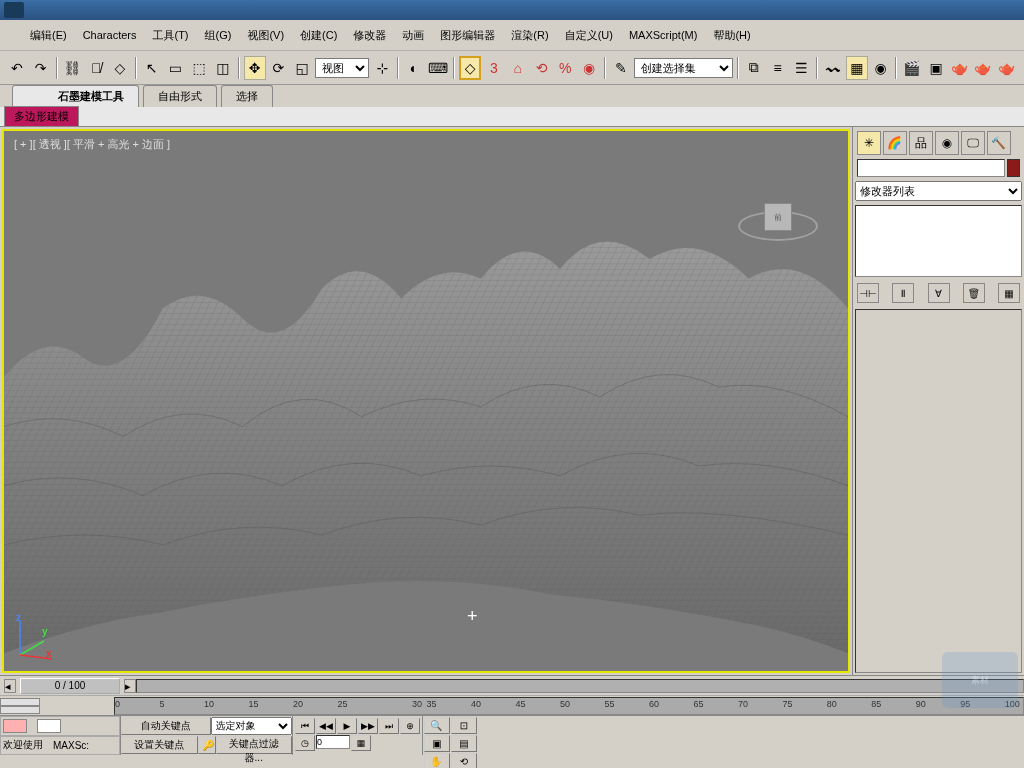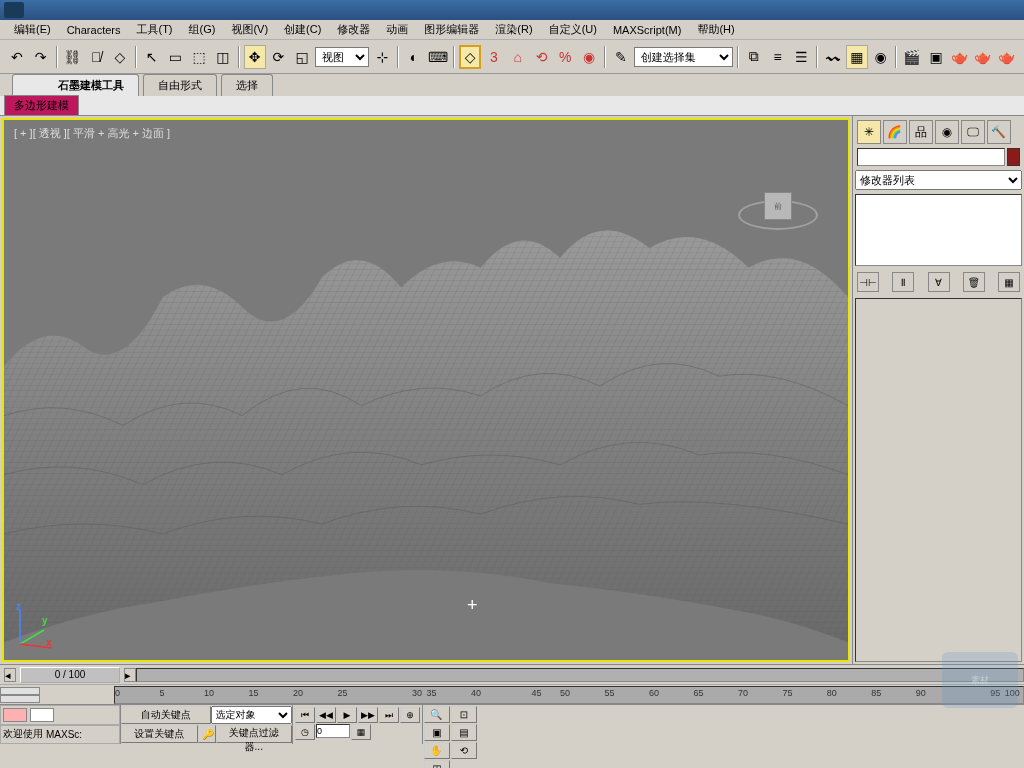--- a/index.html
+++ b/index.html
@@ -1,21 +1,21 @@
 <!DOCTYPE html>
 <html><head>
 <meta charset="utf-8">
 <style>
 * { margin: 0; padding: 0; box-sizing: border-box; font-family: "Microsoft YaHei", Arial, sans-serif; }
 body { width: 1024px; height: 768px; background: #d4d0c8; overflow: hidden; font-size: 11px; position: relative; }
 
 .titlebar { height: 20px; background: linear-gradient(#3a6ea5, #2a5080); display: flex; align-items: center; }
 .titlebar .logo { width: 20px; height: 16px; background: #1a3a5a; margin: 0 4px; border-radius: 2px; }
 
-.menubar { height: 20px; background: #d4d0c8; display: flex; align-items: center; padding: 0 6px; border-bottom: 1px solid #b0b0b0; }
+.menubar { height: 31px; background: #d4d0c8; display: flex; align-items: center; padding: 0 22px; border-bottom: 1px solid #b0b0b0; }
 .menubar span { padding: 2px 8px; cursor: default; }
 
 .toolbar { height: 34px; background: #d4d0c8; display: flex; align-items: center; padding: 0 6px; gap: 2px; border-bottom: 1px solid #999; }
 .tbtn { width: 24px; height: 24px; border: 1px solid #d4d0c8; display: flex; align-items: center; justify-content: center; font-size: 14px; background: #d4d0c8; }
 .tbtn.active { background: #f5e8a8; border: 1px solid #aa9; }
 .tsep { width: 2px; height: 22px; border-left: 1px solid #888; border-right: 1px solid #fff; margin: 0 2px; }
 .tdrop { height: 20px; border: 1px solid #7a7a7a; background: #fff; font-size: 11px; padding: 0 2px; }
 
 .tabbar { height: 22px; background: #d4d0c8; display: flex; align-items: flex-end; padding-left: 12px; gap: 4px; }
 .tab { padding: 3px 14px; background: #d4d0c8; border: 1px solid #888; border-bottom: none; border-radius: 3px 3px 0 0; font-size: 11px; }
@@ -61,21 +61,21 @@
 .timetrack .track { flex: 1; height: 14px; background: #b0b0b0; border: 1px inset #888; position: relative; }
 
 .timeline-row { height: 20px; background: #d4d0c8; display: flex; align-items: center; border-top: 1px solid #aaa; }
 .timeline-row .mini { display: flex; flex-direction: column; width: 40px; margin-right: 4px; }
 .timeline-row .mini div { height: 8px; border: 1px solid #888; background: #e0e0e0; font-size: 7px; }
 .timeline-row .ruler { flex: 1; height: 18px; background: #aaa; border: 1px inset #888; position: relative; font-size: 9px; color: #333; }
 .timeline-row .ruler .tick { position: absolute; top: 1px; }
 
 .bottombar { height: 40px; background: #d4d0c8; display: flex; border-top: 1px solid #888; }
 .bottombar .left { width: 120px; display: flex; flex-direction: column; }
-.bottombar .left .row { flex: 1; display: flex; align-items: center; border: 1px solid #aaa; font-size: 10px; padding: 0 2px; gap: 3px; }
+.bottombar .left .row { flex: 1; display: flex; align-items: center; border: 1px solid #aaa; font-size: 10px; padding: 0 2px; gap: 10px; }
 .bottombar .coords { display: flex; flex-direction: column; flex: 1; }
 .bottombar .coords .row { flex: 1; display: flex; align-items: center; gap: 4px; padding: 0 4px; font-size: 10px; border-bottom: 1px solid #aaa; }
 .bottombar .coords input { width: 64px; height: 14px; background: #e8e8d8; border: 1px inset #888; font-size: 10px; padding: 0 2px; }
 .bottombar .keybtns { width: 172px; display: flex; flex-direction: column; border-left: 1px solid #888; }
 .bottombar .keybtns .row { flex: 1; display: flex; align-items: center; }
 .bottombar .keybtns button { height: 18px; font-size: 10px; border: 1px outset #ccc; background: #d4d0c8; padding: 0 4px; flex: 1; }
 .bottombar .playback { width: 130px; display: flex; flex-wrap: wrap; padding: 2px; gap: 1px; border-left: 1px solid #888; align-content: flex-start; }
 .bottombar .playback .pbtn { width: 20px; height: 16px; border: 1px outset #ccc; background: #d4d0c8; font-size: 9px; display: flex; align-items: center; justify-content: center; }
 .bottombar .navbtns { width: 58px; display: flex; flex-wrap: wrap; padding: 1px; gap: 1px; border-left: 1px solid #888; }
 .bottombar .navbtns .nbtn { width: 26px; height: 17px; border: 1px outset #ccc; background: #d4d0c8; font-size: 10px; display: flex; align-items: center; justify-content: center; }
@@ -242,31 +242,31 @@
   <div class="ruler">
   <span class="tick" style="left: 0%;">0</span>
       <span class="tick" style="left: 4.9%;">5</span>
       <span class="tick" style="left: 9.8%;">10</span>
       <span class="tick" style="left: 14.7%;">15</span>
       <span class="tick" style="left: 19.6%;">20</span>
       <span class="tick" style="left: 24.5%;">25</span>
       <span class="tick" style="left: 29.4%; margin-left: 30px;">30</span>
       <span class="tick" style="left: 34.3%;">35</span>
       <span class="tick" style="left: 39.2%;">40</span>
-      <span class="tick" style="left: 44.1%; margin-left: 16px;">45</span>
+      <span class="tick" style="left: 44.1%;">45</span>
       <span class="tick" style="left: 49%;">50</span>
       <span class="tick" style="left: 53.9%;">55</span>
       <span class="tick" style="left: 58.8%;">60</span>
       <span class="tick" style="left: 63.7%;">65</span>
       <span class="tick" style="left: 68.6%;">70</span>
       <span class="tick" style="left: 73.5%;">75</span>
       <span class="tick" style="left: 78.4%;">80</span>
       <span class="tick" style="left: 83.3%;">85</span>
       <span class="tick" style="left: 88.2%;">90</span>
-      <span class="tick" style="left: 93.1%; margin-left: 30px;">95</span>
+      <span class="tick" style="left: 93.1%;">95</span>
       <span class="tick" style="left: 98%;">100</span>
     </div>
 </div>
 
 <div class="bottombar">
   <div class="left">
     <div class="row">
       <div style="width:24px;height:14px;background:#ffb0b0;border:1px solid #888"></div>
       <div style="width:24px;height:14px;background:#fff;border:1px solid #888"></div>
     </div>

